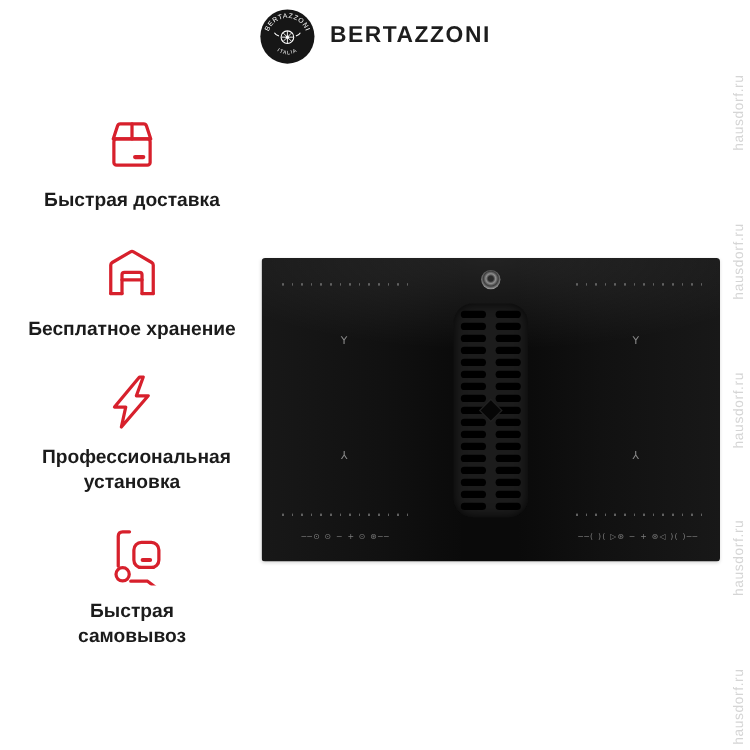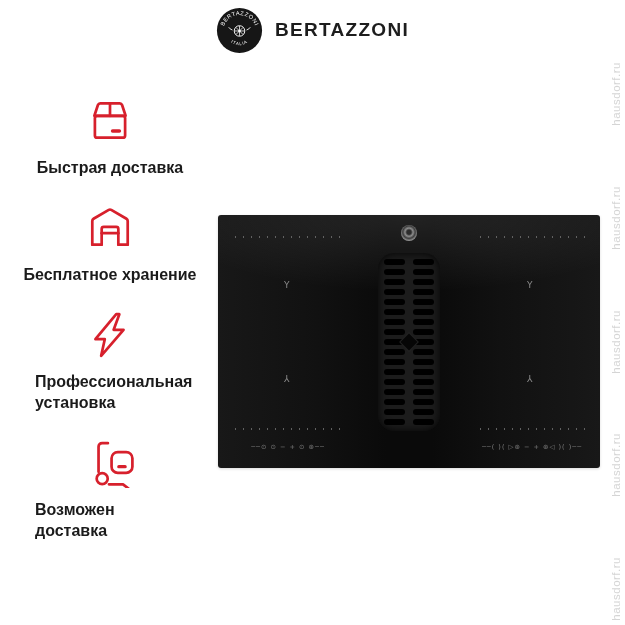--- a/index.html
+++ b/index.html
@@ -19,21 +19,21 @@
   }
   
   .benefits {
     position:absolute; top:60px; left:0; width:220px;
     display:flex; flex-direction:column; align-items:center;
     padding-top:36px;
   }
   .benefit { display:flex; flex-direction:column; align-items:center; margin-bottom:25px; }
   .benefit .b-icon { width:50px; height:50px; }
   .benefit .b-label {
-    margin-top:11px; max-width:178px; 
+    margin-top:11px; max-width:178px; text-align:center;
     font-size:16px; line-height:21px; font-weight:700; color:#1b1b1b;
   }
   .benefit:nth-child(1) .b-label { max-width:190px; }
   .benefit:nth-child(3) .b-label, .benefit:nth-child(4) .b-label { max-width:150px; }
   
   .hob {
     position:absolute; left:218px; top:215px; width:382px; height:253px;
     border-radius:3px;
     background:
       radial-gradient(120% 55% at 50% 0%, rgba(255,255,255,0.10), rgba(255,255,255,0) 55%),
@@ -149,21 +149,21 @@
     </div>
 
     <div class="benefit">
       <svg class="b-icon" viewBox="0 0 48 48">
         <path class="icon-stroke" d="M22 5 H16.5 Q13 5 13 8.5 V32.5"></path>
         <circle class="icon-stroke" cx="16.5" cy="39" r="5.3"></circle>
         <path class="icon-stroke" d="M23 44.5 H36.5 L43 49.5"></path>
         <rect class="icon-stroke" x="25.5" y="13.5" width="20" height="20" rx="6"></rect>
         <path class="icon-stroke" d="M32.5 27.5 H38.5" style="stroke-width:3.2"></path>
       </svg>
-      <div class="b-label">Возможен доставка</div>
+      <div class="b-label">Быстрая самовывоз</div>
     </div>
 
   </aside>
 
   <div class="hob">
     <div class="hob-badge"></div>
 
     <div class="dots tl"></div>
     <div class="dots tr"></div>
     <div class="dots bl"></div>

